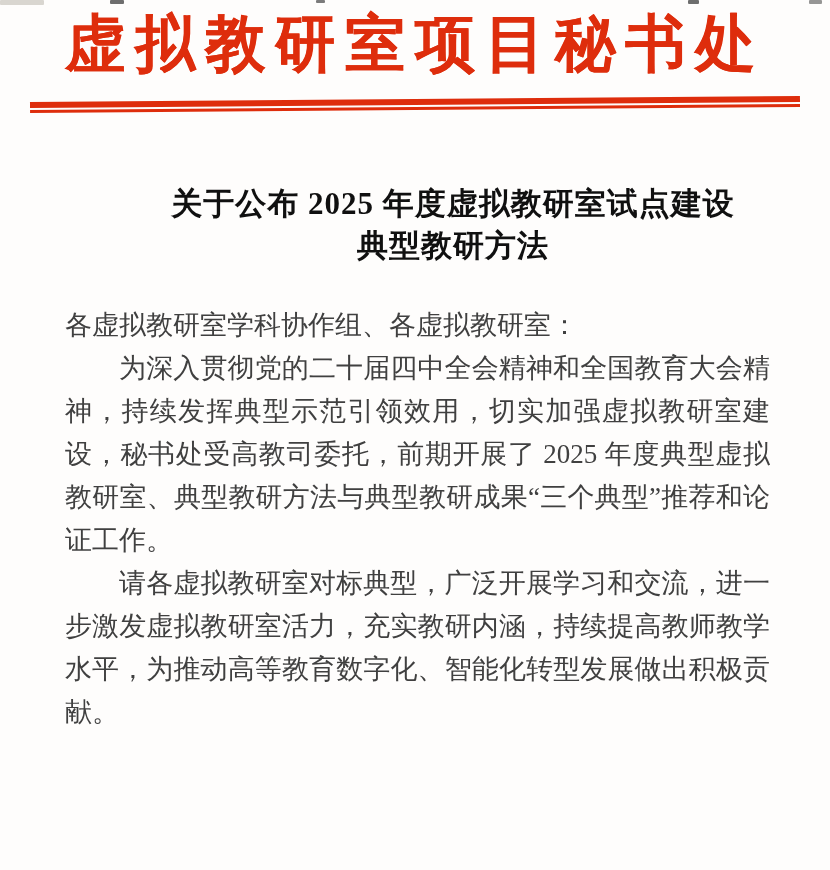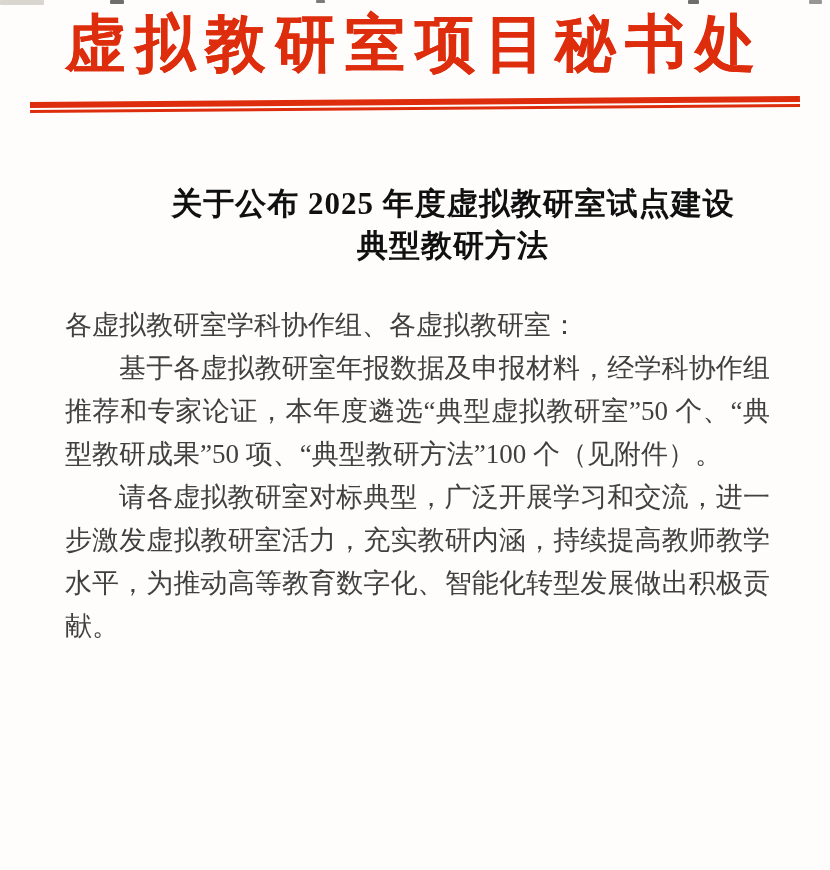--- a/index.html
+++ b/index.html
@@ -102,17 +102,17 @@
     <div class="rule-thin"></div>
   </div>
 
   <div class="doc-title">
     <div>关于公布 2025 年度虚拟教研室试点建设</div>
     <div>典型教研方法</div>
   </div>
 
   <div class="body-text">
     <div class="salutation">各虚拟教研室学科协作组、各虚拟教研室：</div>
-    <p class="para">基于各虚拟教研室年报数据及申报材料，经学科协作组推荐和专家论证，本年度遴选“典型虚拟教研室”50 个、“典型教研成果”50 项、“典型教研方法”100 个（见附件）。</p>
+    <p class="para">为深入贯彻党的二十届四中全会精神和全国教育大会精神，持续发挥典型示范引领效用，切实加强虚拟教研室建设，秘书处受高教司委托，前期开展了 2025 年度典型虚拟教研室、典型教研方法与典型教研成果“三个典型”推荐和论证工作。</p>
     <p class="para">请各虚拟教研室对标典型，广泛开展学习和交流，进一步激发虚拟教研室活力，充实教研内涵，持续提高教师教学水平，为推动高等教育数字化、智能化转型发展做出积极贡献。</p>
   </div>
 
 </div>
 
 </body></html>

